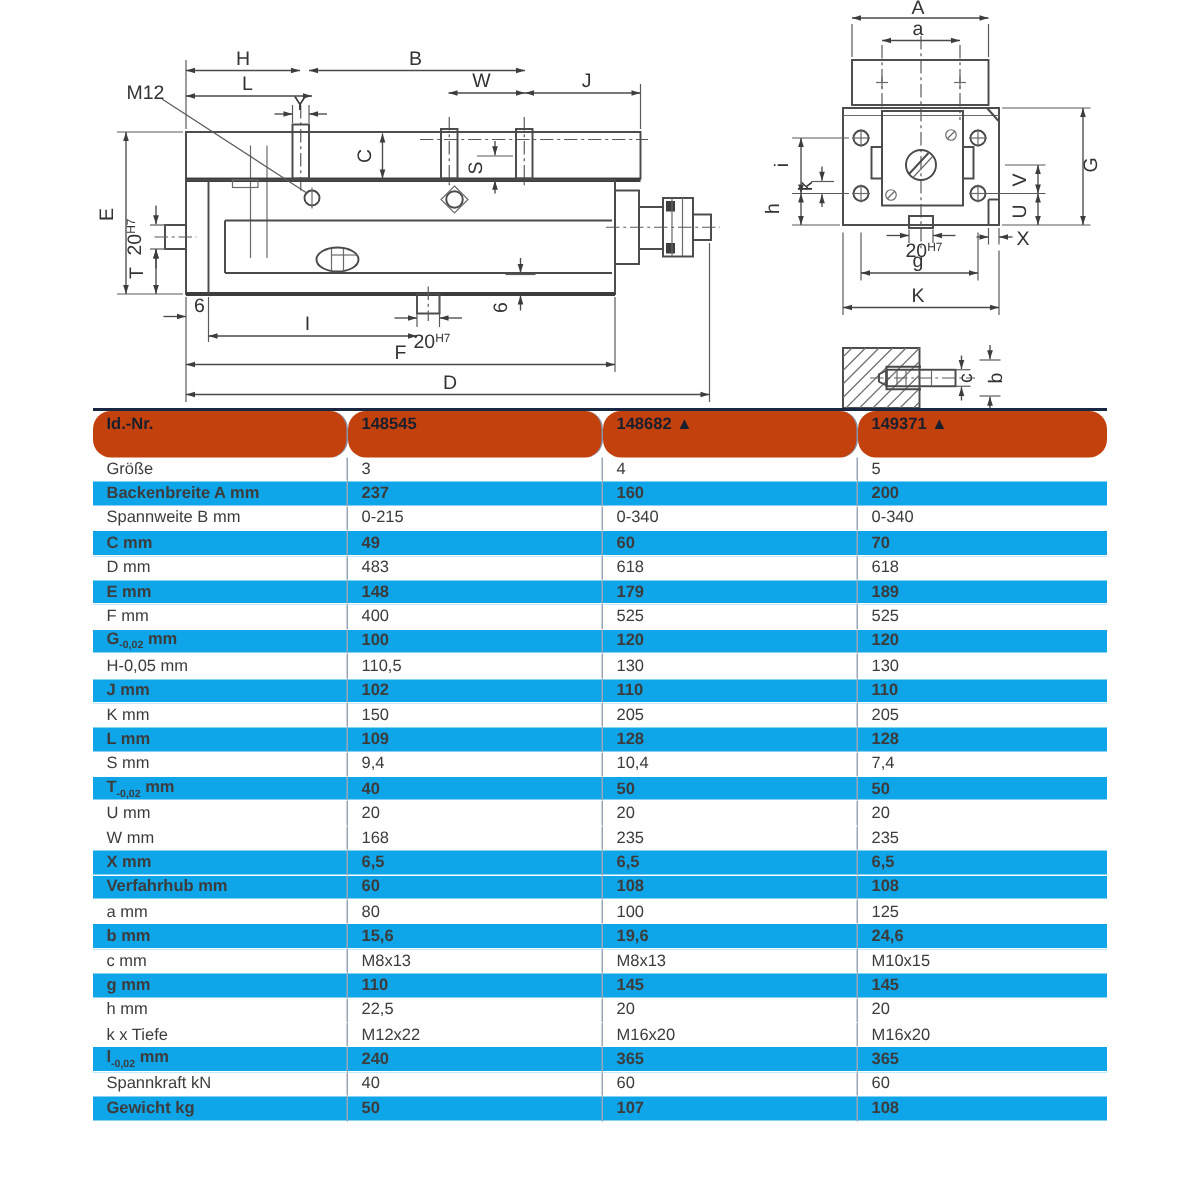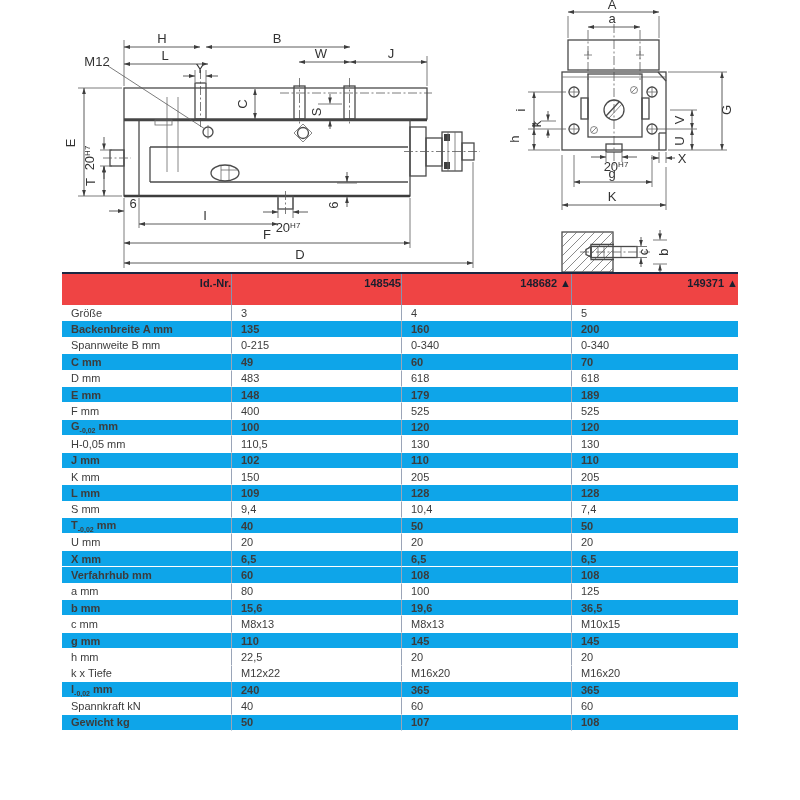--- a/index.html
+++ b/index.html
@@ -13,23 +13,23 @@
   .thin{stroke:#6a6a6a;stroke-width:0.8;fill:none;}
   .dim{stroke:#4a4a4a;stroke-width:0.9;fill:none;}
   .ext{stroke:#5a5a5a;stroke-width:0.8;fill:none;}
   .cl{stroke:#5a5a5a;stroke-width:0.8;fill:none;stroke-dasharray:9 2.5 2 2.5;}
   .hatch{stroke:#6f6f6f;stroke-width:0.8;}
   .darkfill{fill:#3d3d3d;stroke:none;}
   
   .table-wrap{position:absolute;left:62px;top:272px;width:676px;}
   table{border-collapse:separate;border-spacing:0;width:676px;table-layout:fixed;
         font-size:11px;color:#3c3c3c;border-top:2px solid #1a2742;}
-  th{background:#ef4444;color:#1a1f2e;font-weight:bold;text-align:right;
+  th{background:#c2410c;color:#1a1f2e;font-weight:bold;text-align:left;
      vertical-align:top;padding:3px 0 0 9px;height:28px;
-     border-right:1px solid #8594b0;}
+     border-right:1px solid #8594b0;border-radius:12px;}
   th:last-child{border-right:none;}
   td{height:15.4px;padding:0 0 0 9px;border-bottom:1px solid #fff;
      border-right:1px solid #9aa5b8;white-space:nowrap;overflow:hidden;}
   td:last-child{border-right:none;}
   tr.shade td{background:#0ea5e9;font-weight:bold;}
   sub{font-size:7px;}
 </style>
 </head>
 <body>
 
@@ -403,21 +403,21 @@
     </thead>
     <tbody>
           <tr>
             <td>Größe</td>
             <td>3</td>
             <td>4</td>
             <td>5</td>
           </tr>
           <tr class="shade">
             <td>Backenbreite A mm</td>
-            <td>135</td>
+            <td>237</td>
             <td>160</td>
             <td>200</td>
           </tr>
           <tr>
             <td>Spannweite B mm</td>
             <td>0-215</td>
             <td>0-340</td>
             <td>0-340</td>
           </tr>
           <tr class="shade">
@@ -485,20 +485,26 @@
             <td>40</td>
             <td>50</td>
             <td>50</td>
           </tr>
           <tr>
             <td>U mm</td>
             <td>20</td>
             <td>20</td>
             <td>20</td>
           </tr>
+          <tr>
+            <td>W mm</td>
+            <td>168</td>
+            <td>235</td>
+            <td>235</td>
+          </tr>
           <tr class="shade">
             <td>X mm</td>
             <td>6,5</td>
             <td>6,5</td>
             <td>6,5</td>
           </tr>
           <tr class="shade">
             <td>Verfahrhub mm</td>
             <td>60</td>
             <td>108</td>
@@ -507,21 +513,21 @@
           <tr>
             <td>a mm</td>
             <td>80</td>
             <td>100</td>
             <td>125</td>
           </tr>
           <tr class="shade">
             <td>b mm</td>
             <td>15,6</td>
             <td>19,6</td>
-            <td>36,5</td>
+            <td>24,6</td>
           </tr>
           <tr>
             <td>c mm</td>
             <td>M8x13</td>
             <td>M8x13</td>
             <td>M10x15</td>
           </tr>
           <tr class="shade">
             <td>g mm</td>
             <td>110</td>

